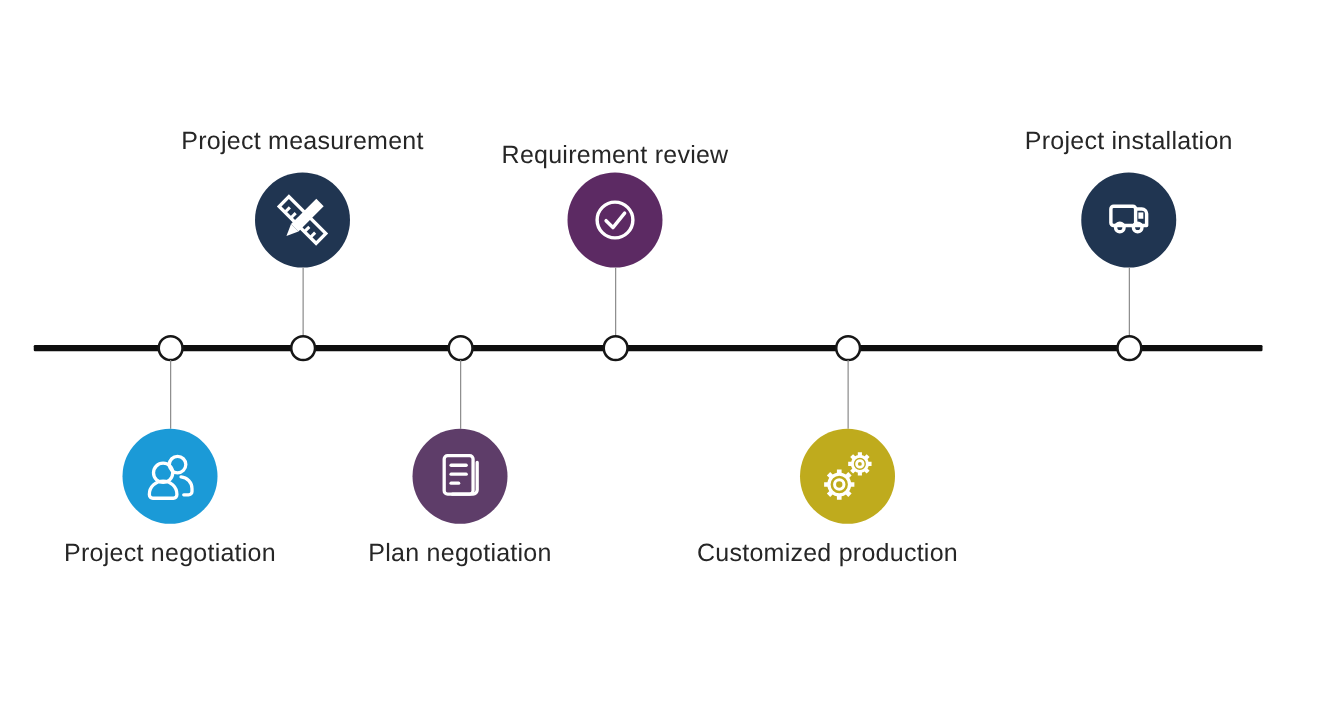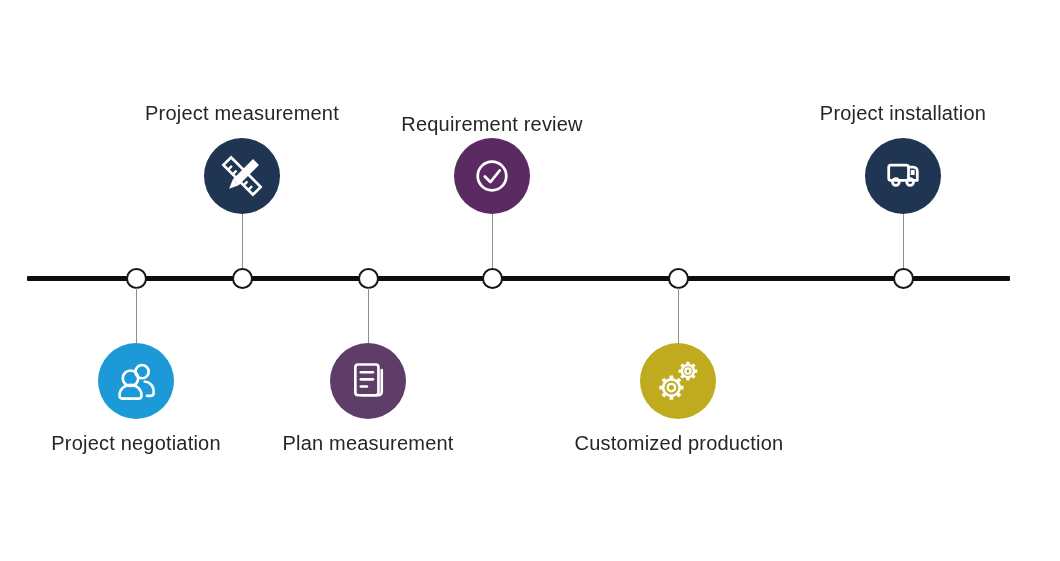--- a/index.html
+++ b/index.html
@@ -111,21 +111,21 @@
       <svg width="44" height="44" viewBox="0 0 40 40">
         <g fill="none" stroke="#ffffff" stroke-width="2.4" stroke-linecap="round" stroke-linejoin="round">
           <path d="M32.5 10 v20 a3 3 0 0 1 -3 3 h-15"></path>
           <rect x="8.5" y="5" width="21" height="28" rx="2.5"></rect>
           <line x1="13.5" y1="12" x2="24.5" y2="12"></line>
           <line x1="13.5" y1="18.5" x2="24.5" y2="18.5"></line>
           <line x1="13.5" y1="25" x2="19" y2="25"></line>
         </g>
       </svg>
     </div>
-    <div class="label" style="left:218px; top:432px;">Plan measurement</div>
+    <div class="label" style="left:218px; top:432px;">Plan negotiation</div>
   </div>
 
   <div class="milestone">
     <div class="label" style="left:342px; top:102px;margin-top:11px;">Requirement review</div>
     <div class="bubble" style="left: 454px; top: 138px; background-color: rgb(92, 42, 99);">
       <svg width="44" height="44" viewBox="0 0 40 40">
         <g fill="none" stroke="#ffffff" stroke-width="2.5" stroke-linecap="round" stroke-linejoin="round">
           <circle cx="20" cy="20" r="13"></circle>
           <polyline points="13.5,20.5 18.5,25.5 27,15"></polyline>
         </g>
@@ -161,21 +161,21 @@
             <line x1="23.5" y1="11" x2="20.5" y2="11"></line>
             <line x1="25.1" y1="7.1" x2="23" y2="5"></line>
             <line x1="29" y1="5.5" x2="29" y2="2.5"></line>
             <line x1="32.9" y1="7.1" x2="35" y2="5"></line>
           </g>
           <circle cx="29" cy="11" r="5.5" stroke-width="2.2"></circle>
           <circle cx="29" cy="11" r="2.4" stroke-width="2"></circle>
         </g>
       </svg>
     </div>
-    <div class="label" style="left:529px; top:432px;">Customized production</div>
+    <div class="label" style="left:512px; top:432px;">Customized production</div>
   </div>
 
   <div class="milestone">
     <div class="label" style="left:753px; top:102px;">Project installation</div>
     <div class="bubble" style="left: 865px; top: 138px; background-color: rgb(32, 53, 81);">
       <svg width="44" height="44" viewBox="0 0 40 40">
         <g fill="none" stroke="#ffffff" stroke-width="2.5" stroke-linecap="round" stroke-linejoin="round">
           <rect x="7" y="10" width="18" height="14" rx="2"></rect>
           <path d="M25 12 h4.5 a3.5 3.5 0 0 1 3.5 3.5 V24 h-8"></path>
           <circle cx="13.5" cy="25.5" r="3.1"></circle>

